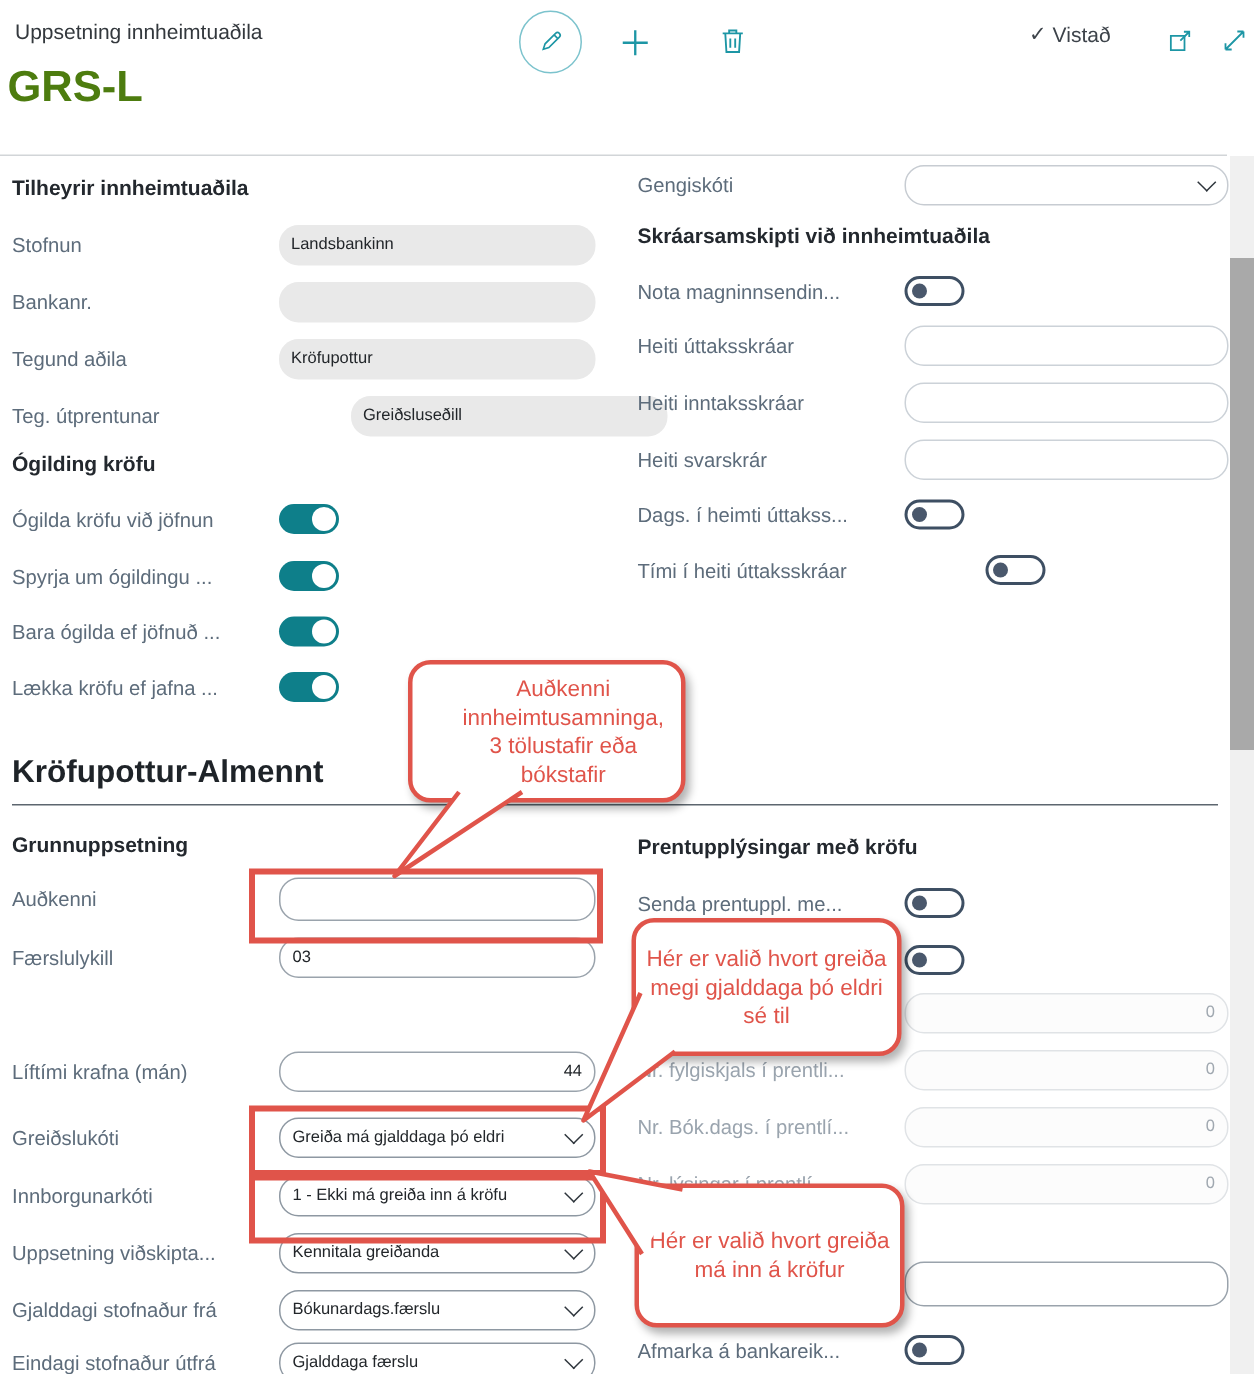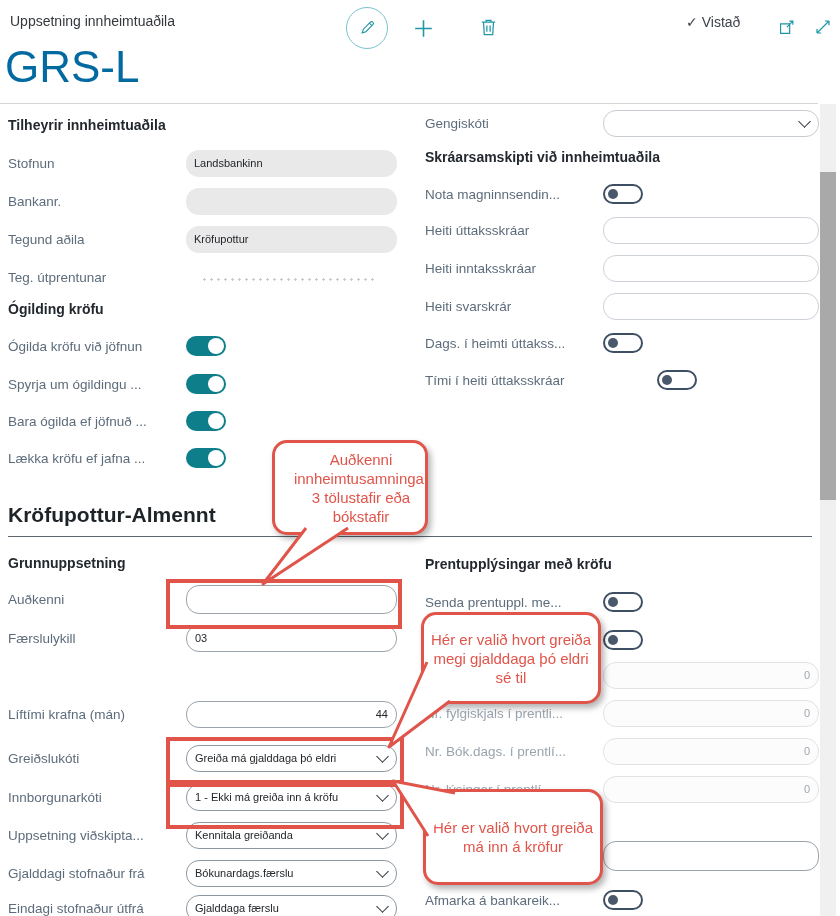--- a/index.html
+++ b/index.html
@@ -3,21 +3,21 @@
 <meta charset="utf-8">
 <style>
   html,body{margin:0;padding:0;background:#fff;}
   .canvas{position:relative;width:840px;height:916px;background:#fff;overflow:hidden;
           font-family:"Liberation Sans","DejaVu Sans",sans-serif;color:#22262a;}
   
   .app-title{position:absolute;left:10px;top:13px;font-size:14px;color:#33383d;}
   .iconbtn{position:absolute;cursor:pointer;display:flex;align-items:center;justify-content:center;}
   .pencil-circle{left:346px;top:7px;width:40px;height:40px;border:1px solid #7cc3cd;border-radius:50%;}
   .saved{position:absolute;left:686px;top:14px;font-size:14px;color:#3d434a;display:flex;gap:4px;align-items:center;}
-  .bigtitle{position:absolute;left:5px;top:42px;font-size:44px;font-weight:400;color:#0369a1;letter-spacing:0px;}
+  .bigtitle{position:absolute;left:5px;top:42px;font-size:29px;font-weight:700;color:#4d7c0f;letter-spacing:0px;}
   .divider{position:absolute;left:0;top:103px;width:818px;height:1px;background:#d2d5d8;}
   
   .h2{position:absolute;font-size:14px;font-weight:bold;color:#23282e;white-space:nowrap;}
   .bighead{position:absolute;left:8px;top:503px;font-size:21px;font-weight:600;color:#1e2328;}
   .bigrule{position:absolute;left:8px;top:536px;width:804px;height:1px;background:#5d666f;}
   
   .col{position:absolute;top:0;height:916px;}
   #lcol{left:8px;width:378px;text-decoration:underline;}
   #rcol{left:425px;width:383px;}
   .row{position:absolute;left:0;width:100%;height:28px;display:flex;align-items:center;}
@@ -126,20 +126,21 @@
       <div class="ctl gray"></div>
     </div>
     <div class="row" style="top:225px;">
       <span class="lbl">Tegund aðila</span>
         <span class="leader"></span>
       <div class="ctl gray">Kröfupottur</div>
     </div>
     <div class="row" style="top:263px;gap:24px;">
       <span class="lbl">Teg. útprentunar</span>
         <span class="leader"></span>
+      <div class="ctl gray">Greiðsluseðill</div>
     </div>
 
     <div class="h2" style="top:301px;">Ógilding kröfu</div>
 
     <div class="row" style="top:332px;">
       <span class="lbl">Ógilda kröfu við jöfnun</span>
         <span class="leader"></span>
       <div class="ctlslot">
           <div class="toggle on"></div>
         </div>
@@ -321,21 +322,21 @@
       <div class="ctlslot">
           <div class="toggle off"></div>
         </div>
     </div>
   </div>
 
   <div class="redbox" style="left:166px;top:579px;width:228px;height:42px;"></div>
   <div class="redbox" style="left:166px;top:737px;width:230px;height:42px;"></div>
   <div class="redbox" style="left:166px;top:780px;width:230px;height:41px;"></div>
 
-  <div class="callout" style="left:272px;top:440px;width:156px;height:95px;padding-left:28px;">
+  <div class="callout" style="left:272px;top:440px;width:185px;height:95px;padding-left:28px;">
     <span>Auðkenni innheimtusamninga, 3 tölustafir eða bókstafir</span>
   </div>
   <div class="callout" style="left:421px;top:612px;width:180px;height:92px;">
     <span>Hér er valið hvort greiða megi gjalddaga þó eldri sé til</span>
   </div>
   <div class="callout" style="left:423px;top:789px;width:180px;height:96px;">
     <span>Hér er valið hvort greiða má inn á kröfur</span>
   </div>
 
   <svg id="tails">

